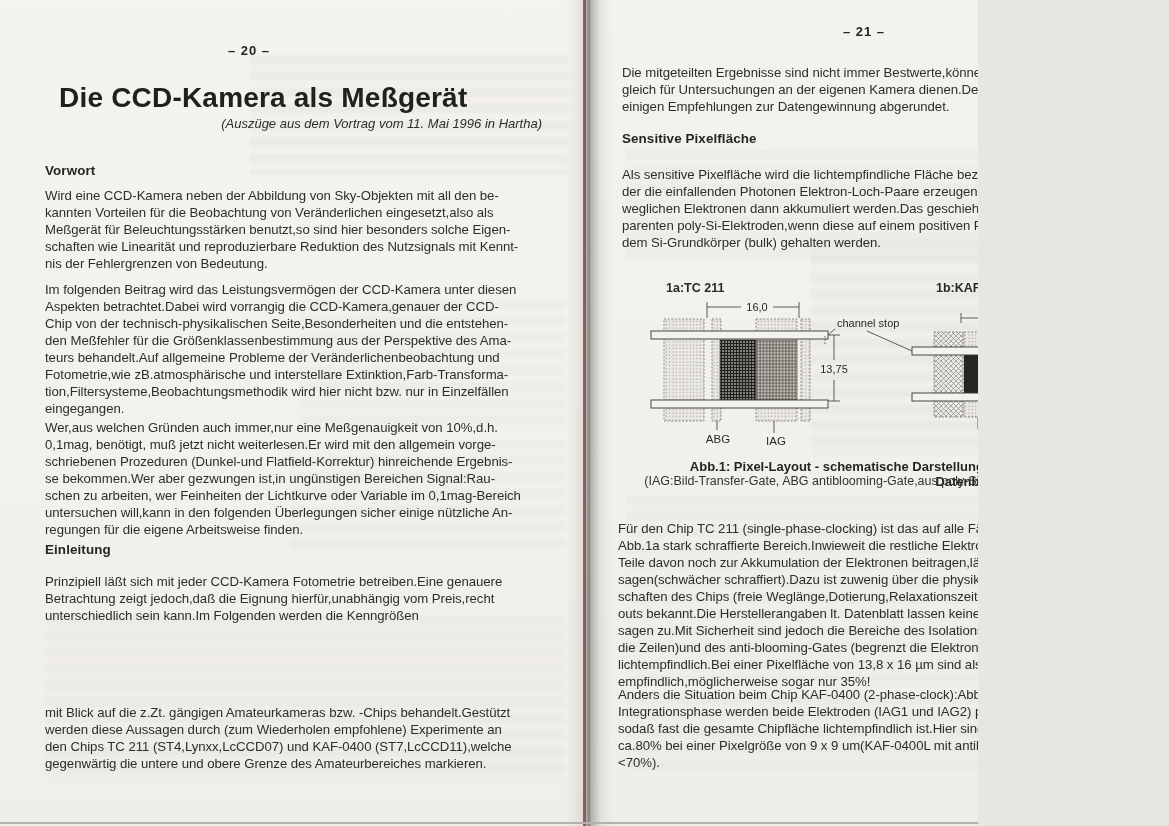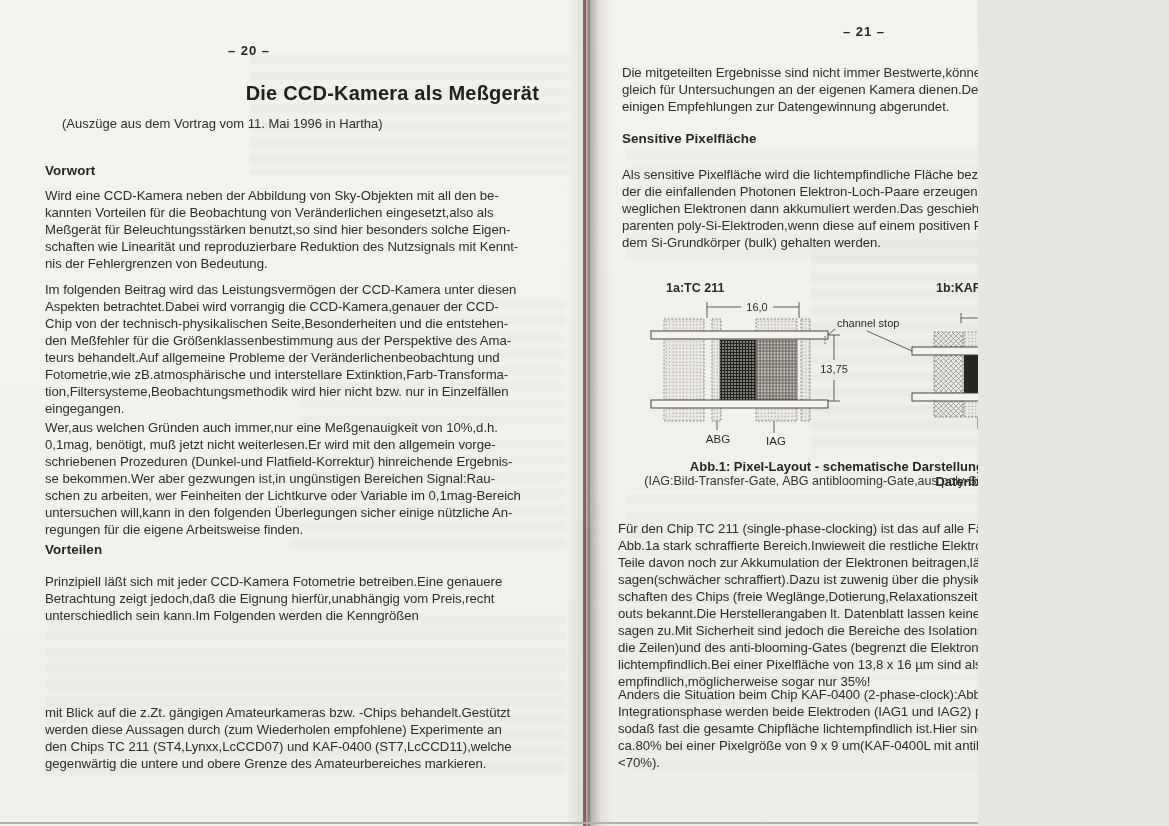--- a/index.html
+++ b/index.html
@@ -11,22 +11,22 @@
   .page-right{left:586px;width:583px;background:linear-gradient(180deg,#f4f2ed 0%,#f2f0eb 55%,#efede8 100%);}
   .gutter{position:absolute;top:0;left:566px;width:46px;height:826px;pointer-events:none;
           background:linear-gradient(90deg, rgba(60,58,54,0) 0%, rgba(60,58,54,0.10) 38%, rgba(40,38,35,0.45) 48%,
                       rgba(30,29,27,0.55) 50%, rgba(40,38,35,0.30) 54%, rgba(60,58,54,0.08) 75%, rgba(60,58,54,0) 100%);}
   .gutter-line{position:absolute;top:0;left:583px;width:3px;height:826px;background:#6e6c68;opacity:.55;}
   .bottom-edge{position:absolute;left:0;top:822px;width:1169px;height:2px;background:#b3b1ad;}
   .right-edge{position:absolute;top:0;left:1166px;width:3px;height:826px;background:linear-gradient(90deg,#d8d6d2,#bdbbb7);}
   .para{position:absolute;white-space:pre-line;font-size:13.2px;line-height:17px;letter-spacing:-0.05px;color:#2e2d29;}
   .heading{position:absolute;font-size:13.4px;font-weight:bold;color:#26251f;letter-spacing:.1px;}
   .pagenum{position:absolute;font-size:13px;font-weight:bold;text-align:center;color:#26251f;letter-spacing:1px;}
-  .title{position:absolute;font-size:20px;font-weight:bold;text-align:right;color:#222119;letter-spacing:.2px;}
-  .subtitle{position:absolute;font-size:13px;text-align:left;color:#2e2d29;}
+  .title{position:absolute;font-size:28px;font-weight:bold;text-align:left;color:#222119;letter-spacing:.2px;}
+  .subtitle{position:absolute;font-size:13px;text-align:right;color:#2e2d29;font-style:italic;}
   .cap1{position:absolute;font-size:13px;font-weight:bold;text-align:right;color:#26251f;}
   .cap2{position:absolute;font-size:12.5px;text-align:center;color:#33322d;}
 
   .ghost{position:absolute;pointer-events:none;filter:blur(1.2px);opacity:.55;border-radius:2px;
          background:repeating-linear-gradient(180deg, rgba(112,106,92,0.10) 0 9px, rgba(112,106,92,0.015) 9px 16.5px);}
 
   svg.fig{position:absolute;overflow:visible;}
   svg.fig text{font-family:"Liberation Sans",sans-serif;fill:#2b2a26;}
   .t-diag{font-size:12.5px;font-weight:bold;}
   .t-dim{font-size:11px;}
@@ -65,21 +65,21 @@
 schaften wie Linearität und reproduzierbare Reduktion des Nutzsignals mit Kennt-
 nis der Fehlergrenzen von Bedeutung.</div>
     <div class="para" style="left:45px;top:419px;width:540px;">Wer,aus welchen Gründen auch immer,nur eine Meßgenauigkeit von 10%,d.h.
 0,1mag, benötigt, muß jetzt nicht weiterlesen.Er wird mit den allgemein vorge-
 schriebenen Prozeduren (Dunkel-und Flatfield-Korrektur) hinreichende Ergebnis-
 se bekommen.Wer aber gezwungen ist,in ungünstigen Bereichen Signal:Rau-
 schen zu arbeiten, wer Feinheiten der Lichtkurve oder Variable im 0,1mag-Bereich
 untersuchen will,kann in den folgenden Überlegungen sicher einige nützliche An-
 regungen für die eigene Arbeitsweise finden.</div>
 
-    <div class="heading" style="left:45px;top:542px;">Vorteilen</div>
+    <div class="heading" style="left:45px;top:542px;">Einleitung</div>
     <div class="para" style="left:45px;top:573px;width:535px;">Prinzipiell läßt sich mit jeder CCD-Kamera Fotometrie betreiben.Eine genauere
 Betrachtung zeigt jedoch,daß die Eignung hierfür,unabhängig vom Preis,recht
 unterschiedlich sein kann.Im Folgenden werden die Kenngrößen</div>
     <div class="para" style="left:45px;top:704px;width:535px;">mit Blick auf die z.Zt. gängigen Amateurkameras bzw. -Chips behandelt.Gestützt
 werden diese Aussagen durch (zum Wiederholen empfohlene) Experimente an
 den Chips TC 211 (ST4,Lynxx,LcCCD07) und KAF-0400 (ST7,LcCCD11),welche
 gegenwärtig die untere und obere Grenze des Amateurbereiches markieren.</div>
   </div>
 
   <div class="page page-right">

